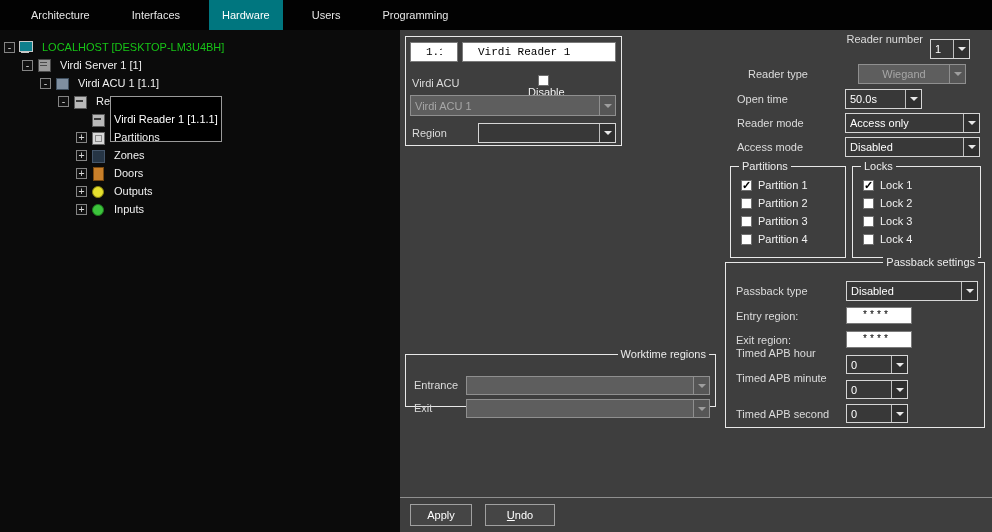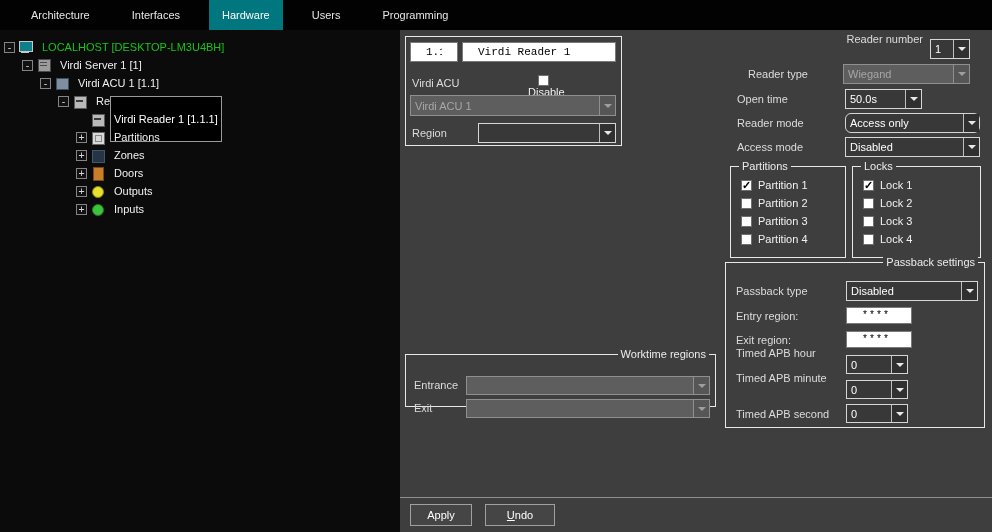--- a/index.html
+++ b/index.html
@@ -168,37 +168,37 @@
 
     <span class="lbl" style="left:445px; top:3px; width:78px; text-align:right;">Reader number</span>
     <div class="combo" style="left:530px; top:9px; width:40px;">
       <span class="ctext">1</span>
       <span class="carrow">
           <span class="tri"></span>
         </span>
     </div>
 
     <span class="lbl" style="left:337px; top:38px;padding-left:11px;">Reader type</span>
-    <div class="combo disabled" style="left:443px; top:34px; width:127px;">
+    <div class="combo disabled" style="left:458px; top:34px; width:108px;text-align:center;">
       <span class="ctext">Wiegand</span>
       <span class="carrow">
           <span class="tri"></span>
         </span>
     </div>
 
     <span class="lbl" style="left:337px; top:63px;">Open time</span>
     <div class="combo" style="left:445px; top:59px; width:77px;">
       <span class="ctext">50.0s</span>
       <span class="carrow">
           <span class="tri"></span>
         </span>
     </div>
 
     <span class="lbl" style="left:337px; top:87px;">Reader mode</span>
-    <div class="combo" style="left:445px; top:83px; width:135px;border-radius:6px;">
+    <div class="combo" style="left:445px; top:83px; width:135px;">
       <span class="ctext">Access only</span>
       <span class="carrow">
           <span class="tri"></span>
         </span>
     </div>
 
     <span class="lbl" style="left:337px; top:111px;">Access mode</span>
     <div class="combo" style="left:445px; top:107px; width:135px;">
       <span class="ctext">Disabled</span>
       <span class="carrow">

